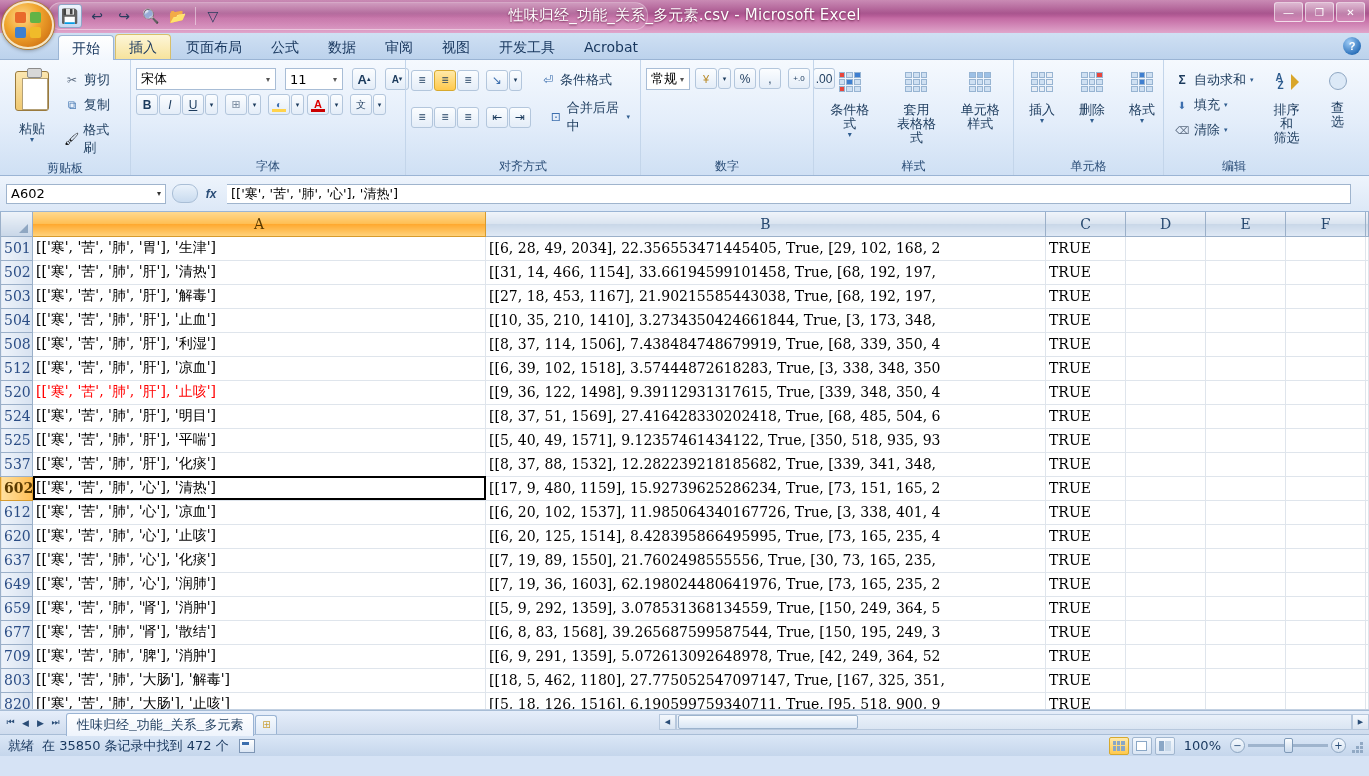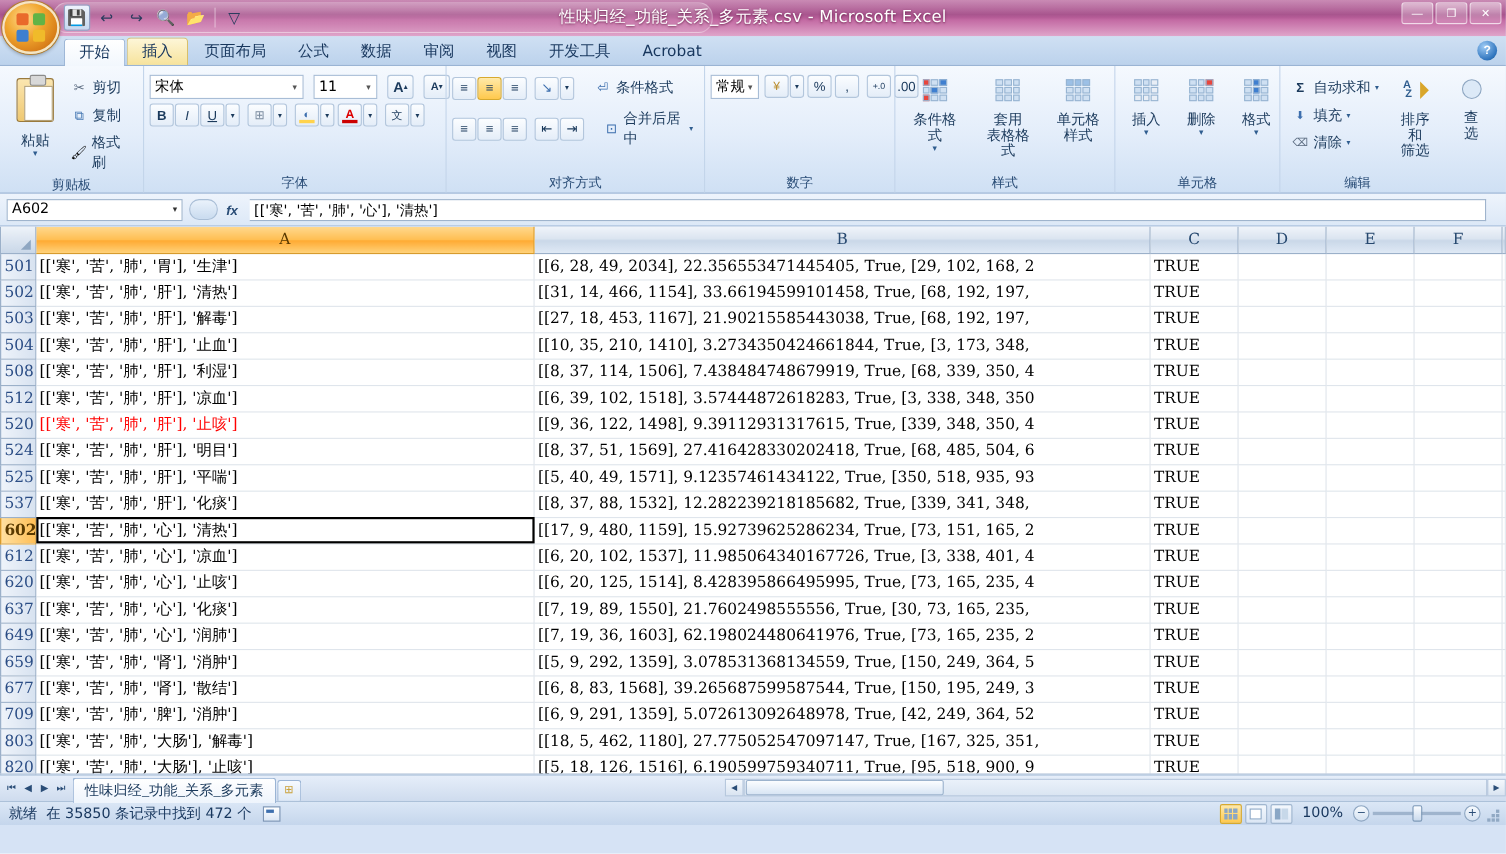--- a/index.html
+++ b/index.html
@@ -132,21 +132,21 @@
     display:flex;align-items:center;justify-content:center;font-size:12px;color:#1b3a5c;
   }
   .sqbtn.small{ width:22px;height:21px;}
   .sqbtn.on{ background:linear-gradient(to bottom,#ffe9a8,#ffc94d); border-color:#d7a92e;}
   .btngrp{ display:flex; gap:1px; }
   
   .gridicon{ width:22px;height:20px; display:grid; grid-template-columns:repeat(3,1fr); grid-template-rows:repeat(3,1fr); gap:1px;}
   .gridicon span{ background:#cfe0f2; border:1px solid #97b4d2;}
   
   .fbar{
-    height:30px; background:linear-gradient(to bottom,#eef4fc,#dce8f7);
+    height:36px; background:linear-gradient(to bottom,#eef4fc,#dce8f7);
     display:flex; align-items:center; border-bottom:1px solid #9ab4d4;
   }
   .namebox{
     width:160px; height:20px; margin-left:6px; background:#fff; border:1px solid #9fb4cd;
     display:flex; align-items:center; padding:0 4px; font-size:13px;
     font-family:"DejaVu Sans","Liberation Sans",sans-serif;
   }
   .namebox .nb-val{ flex:1; }
   .namebox .nb-arr{ font-size:8px;color:#333;}
   .fbtns{ display:flex; align-items:center; gap:3px; margin:0 6px; }
@@ -206,21 +206,21 @@
   .tabrow{
     height:24px; background:linear-gradient(to bottom,#e6eefa,#cfdcee);
     display:flex; align-items:center; border-top:1px solid #a8bdd6; position:relative;
   }
   .navbtns{ display:flex; align-items:center; gap:2px; padding:0 4px; color:#2a4d77; font-size:9px;}
   .navbtns span{ width:13px;text-align:center;}
   .sheettab{
     height:23px; padding:0 10px; display:flex;align-items:center;
     background:linear-gradient(to bottom,#ffffff,#eef4fc);
     border:1px solid #9ab4d4; border-bottom:none; border-radius:3px 3px 0 0;
-    font-size:13px; color:#1b3a5c; font-family:Liberation Serif, serif;
+    font-size:13px; color:#1b3a5c; font-family:Liberation Mono, monospace;
     margin-top:3px;
   }
   .newsheet{
     height:19px;width:22px; margin-top:3px; margin-left:1px;
     background:linear-gradient(to bottom,#f6fafe,#dde8f6);
     border:1px solid #9ab4d4;border-bottom:none;border-radius:3px 3px 0 0;
     display:flex;align-items:center;justify-content:center;font-size:10px;color:#caa23c;
   }
   .hsbar{
     position:absolute; right:0; top:2px; height:18px; width:710px; display:flex; align-items:center;

